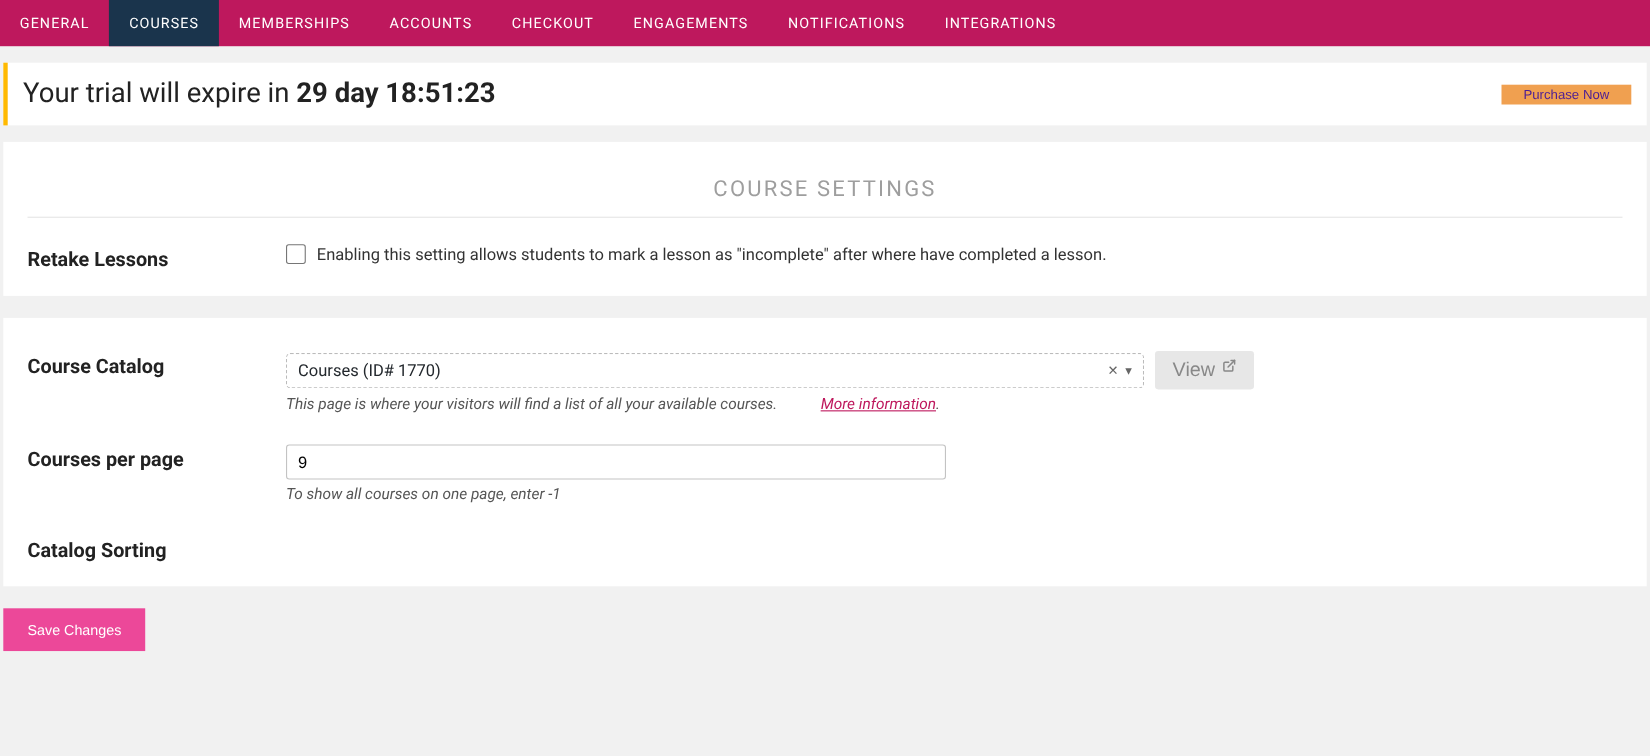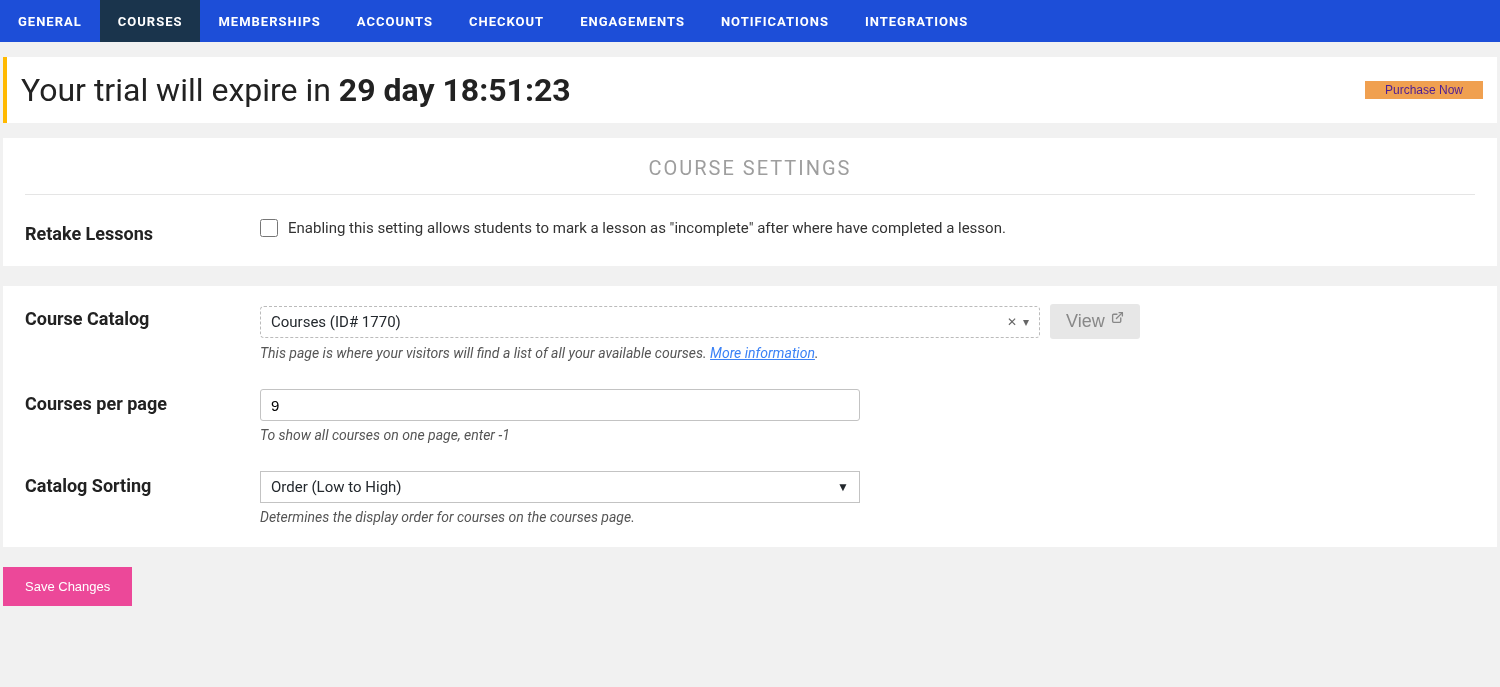--- a/index.html
+++ b/index.html
@@ -9,23 +9,22 @@
     }
     body {
       font-family: -apple-system, BlinkMacSystemFont, "Segoe UI", Roboto, "Helvetica Neue", Arial, sans-serif;
       background: #f1f1f1;
       color: #23282d;
       font-size: 14px;
     }
     
     .top-tabs {
       display: flex;
-      background: #1d4ed8;
+      background: #be185d;
       height: 42px;
-      font-weight: bold;
     }
     .top-tab {
       padding: 0 18px;
       display: flex;
       align-items: center;
       color: #fff;
       font-size: 13px;
       letter-spacing: 1px;
       cursor: pointer;
       text-transform: uppercase;
@@ -37,39 +36,39 @@
     .trial-banner {
       display: flex;
       align-items: center;
       justify-content: space-between;
       background: #fff;
       border-left: 4px solid #ffb900;
       margin: 15px 3px 15px 3px;
       padding: 14px 14px 14px 14px;
     }
     .trial-text {
-      font-size: 32px;
+      font-size: 25px;
       color: #222;
     }
     .trial-text strong {
       font-weight: 700;
     }
     .purchase-btn {
       background: #f0a050;
       color: #4c1d95;
       border: none;
       padding: 2px 20px;
       font-size: 12px;
       cursor: pointer;
     }
     
     .panel {
       background: #fff;
       margin: 0 3px 20px 3px;
-      padding: 18px 22px 22px 22px;
+      padding: 30px 22px 22px 22px;
     }
     .panel-title {
       text-align: center;
       color: #9e9e9e;
       font-size: 20px;
       letter-spacing: 2px;
       font-weight: 400;
       padding-bottom: 14px;
       border-bottom: 1px solid #e5e5e5;
       margin-bottom: 24px;
@@ -145,22 +144,23 @@
       align-items: flex-start;
       gap: 6px;
     }
     .help-text {
       font-style: italic;
       color: #555;
       font-size: 14px;
       margin-top: 6px;
     }
     .help-text a {
-      color: #3b82f6;
+      color: #be185d;
       text-decoration: underline;
+      margin-left: 36px;
     }
     input.text-input {
       width: 600px;
       border: 1px solid #c3c3c3;
       border-radius: 3px;
       padding: 6px 10px;
       font-size: 15px;
       height: 32px;
     }
     .select-input {
@@ -256,25 +256,18 @@
   <div class="field-row">
     <div class="field-label">Courses per page</div>
     <div class="field-content">
       <input class="text-input" type="text" value="9" style="">
       <div class="help-text">To show all courses on one page, enter -1</div>
     </div>
   </div>
 
   <div class="field-row">
     <div class="field-label">Catalog Sorting</div>
-    <div class="field-content">
-      <div class="select-input">
-        <span>Order (Low to High)</span>
-        <span class="dropdown-arrow">▼</span>
-      </div>
-      <div class="help-text">Determines the display order for courses on the courses page.</div>
-    </div>
   </div>
 </div>
 
 <div class="save-row">
   <button class="save-btn">Save Changes</button>
 </div>
 
 </body></html>

